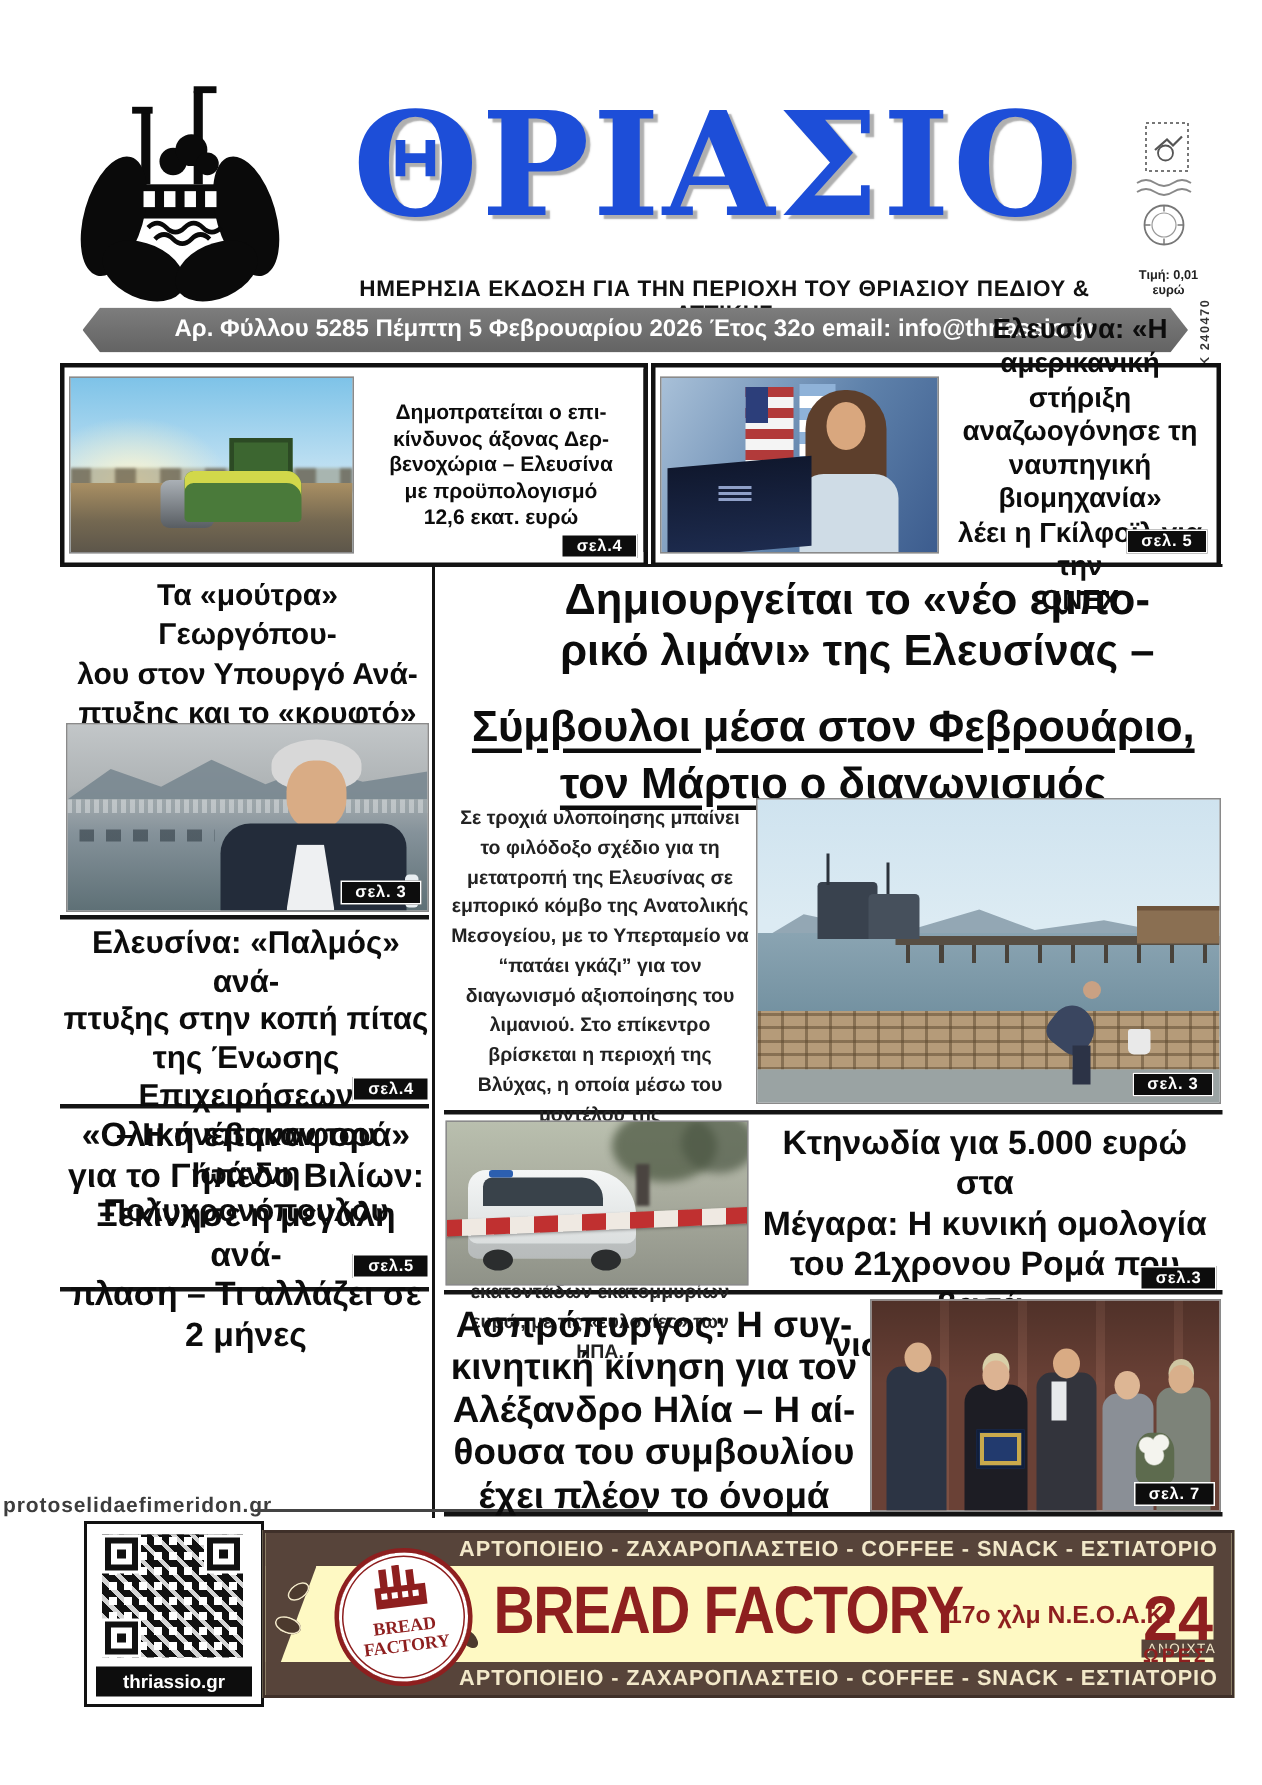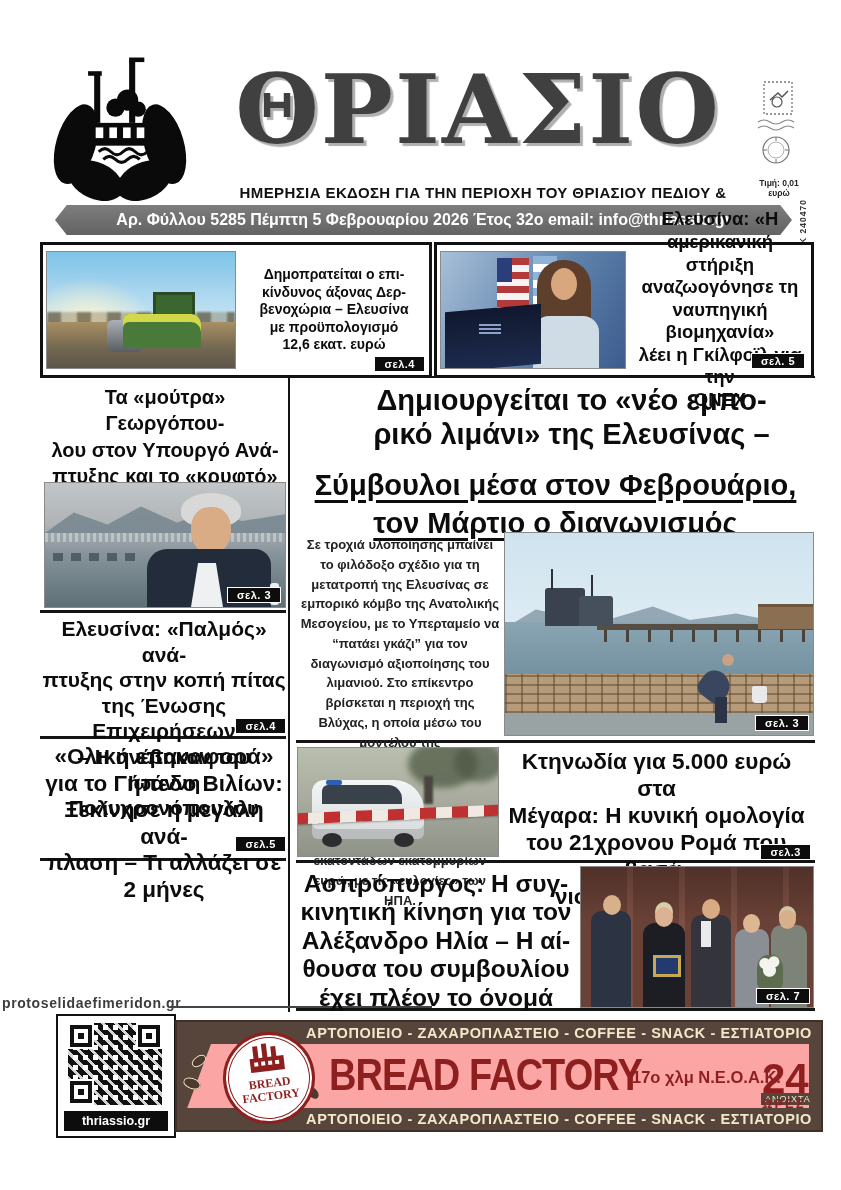--- a/index.html
+++ b/index.html
@@ -7,21 +7,21 @@
         font-family:"Liberation Sans",sans-serif;}
   .abs{position:absolute;}
   .hl{font-weight:700;color:#0c0c0c;text-align:center;white-space:pre-line;}
   .badge{position:absolute;background:#0d0d0d;color:#fff;font-size:11px;font-weight:700;
          padding:1px 9px;letter-spacing:.5px;border:1px solid #fff;}
   .rule{position:absolute;background:#141414;}
   .photo{position:absolute;overflow:hidden;border:1px solid #8a8a8a;background:#ccc;}
   .ph{position:absolute;}
   
   #mast-title{font-family:"DejaVu Serif",serif;font-weight:700;font-size:96px;line-height:1;
-      color:#404040;letter-spacing:2px;text-align:center;
+      color:#1d4ed8;letter-spacing:2px;text-align:center;
       text-shadow:3px 3px 1px rgba(110,110,110,.55);}
   #tagline{font-size:15px;font-weight:700;color:#111;text-align:center;letter-spacing:.4px;}
   #infobar{background:linear-gradient(180deg,#7d7d7d,#636363);color:#fff;font-weight:700;
       font-size:16px;text-align:center;line-height:30px;
       clip-path:polygon(0 50%,1.6% 0,98.4% 0,100% 50%,98.4% 100%,1.6% 100%);}
   #regcode{writing-mode:vertical-rl;transform:rotate(180deg);font-size:8.5px;font-weight:700;
       color:#333;letter-spacing:1px;}
   #price{font-size:8.5px;font-weight:700;color:#222;text-align:center;white-space:pre-line;line-height:1.2;}
   
   .tbox{position:absolute;border:3px solid #101010;background:#fff;display:flex;align-items:center;}
@@ -37,21 +37,21 @@
     background:
       repeating-linear-gradient(45deg,rgba(255,255,255,.82) 0 3px,rgba(255,255,255,0) 3px 9px),
       repeating-linear-gradient(0deg,#111 0 5px,transparent 5px 10px),
       repeating-linear-gradient(90deg,#111 0 5px,#fff 5px 10px);}
   .finder{position:absolute;width:26px;height:26px;background:#fff;}
   .finder::before{content:"";position:absolute;inset:2px;border:4px solid #111;}
   .finder::after{content:"";position:absolute;inset:10px;background:#111;}
   #qrlabel{position:absolute;left:6px;right:6px;bottom:5px;height:20px;background:#0d0d0d;
       color:#fff;font-size:12.5px;font-weight:700;text-align:center;line-height:20px;}
   
-  #ad{position:absolute;background:#fca5a5;border:2px solid #3f3029;overflow:hidden;}
+  #ad{position:absolute;background:#fef9c3;border:2px solid #3f3029;overflow:hidden;}
   .adstrip{position:absolute;left:0;right:0;height:22px;background:#57443a;color:#f2e8c9;
       font-weight:700;font-size:14.5px;letter-spacing:.6px;text-align:center;line-height:22px;
       padding-left:120px;box-sizing:border-box;}
   #ad-brand{font-weight:700;font-size:40px;color:#8e1f1f;letter-spacing:-1px;
       transform:scale(.95,1.12);transform-origin:left center;white-space:nowrap;}
   #ad-loc{font-weight:700;font-size:16.5px;color:#8e1f1f;white-space:nowrap;}
   #ad-open{background:#57443a;color:#f2e8c9;font-size:9px;font-weight:400;
       padding:1px 4px;letter-spacing:1px;margin-top:48px;}
   #ad-24{font-size:42px;font-weight:700;color:#8e1f1f;line-height:1;}
   #ad-ores{font-size:13px;font-weight:700;color:#8e1f1f;letter-spacing:2px;}

